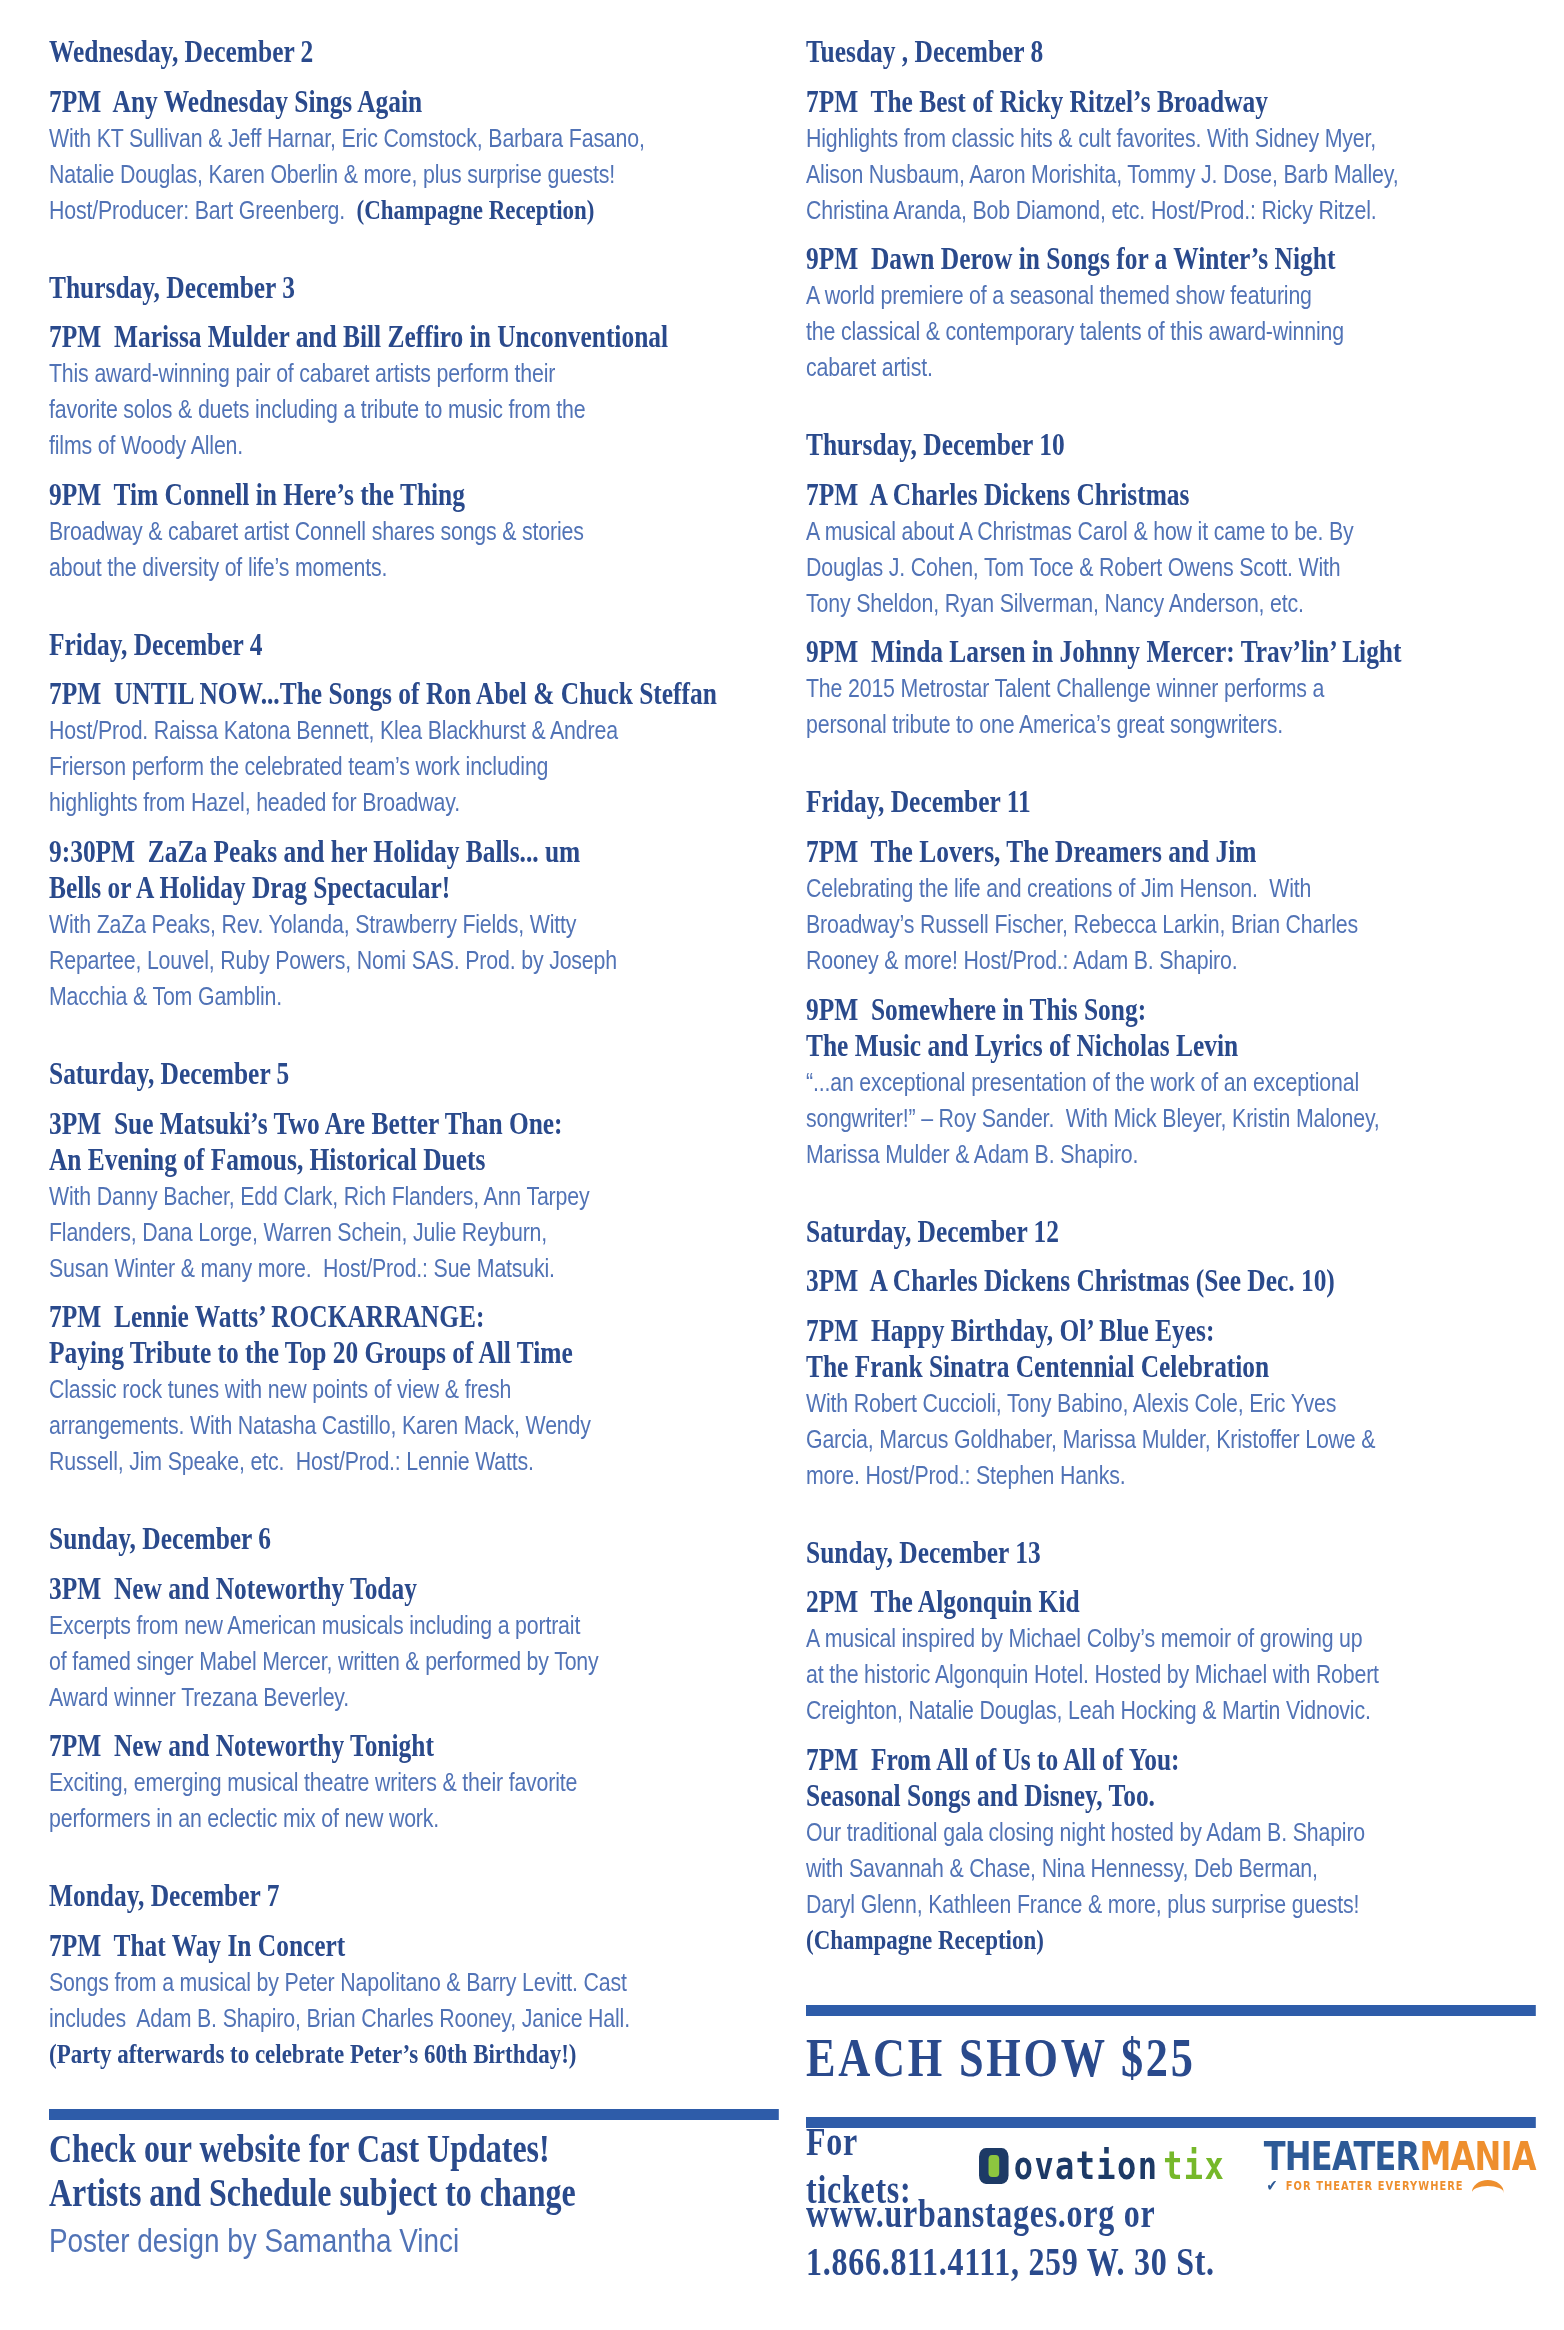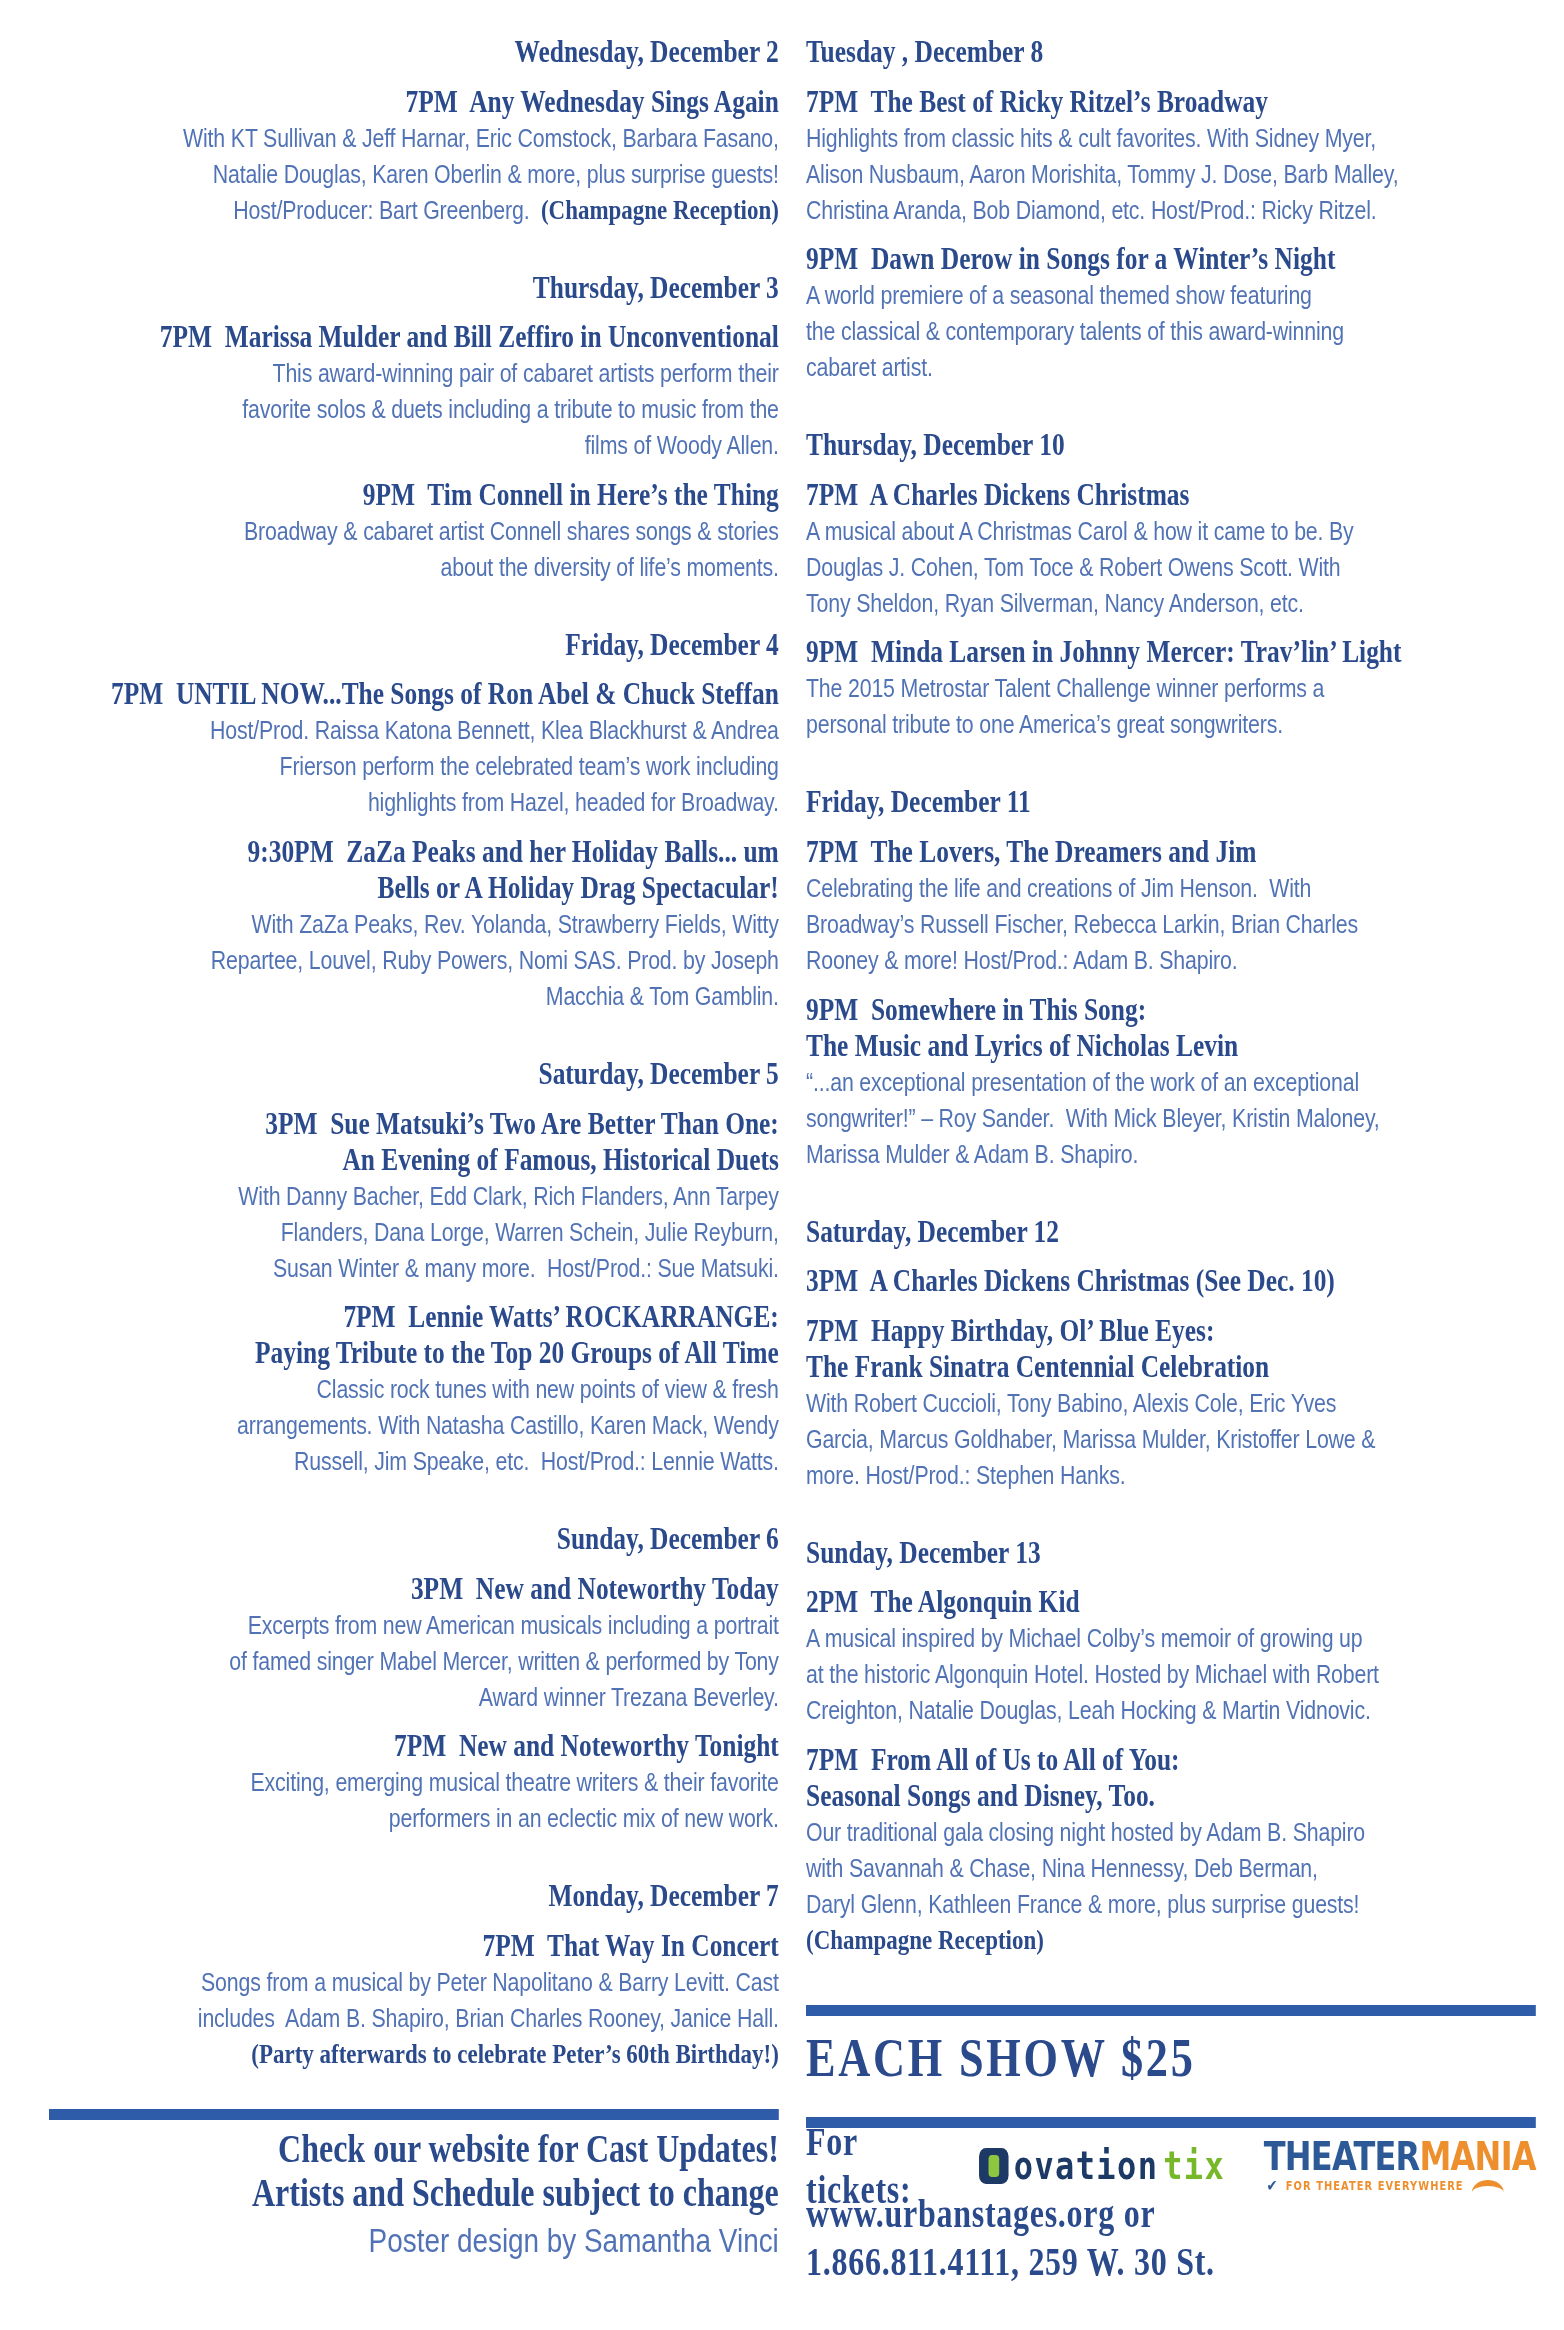--- a/index.html
+++ b/index.html
@@ -2,21 +2,21 @@
 <html style="font-size:13.6px"><head>
 <meta charset="utf-8">
 <style>
   * { margin:0; padding:0; box-sizing:border-box; }
   html,body { background:#ffffff; }
   body {
     width:1564px; height:2330px; position:relative; overflow:hidden;
     font-family:"Liberation Sans", sans-serif;
   }
   .col { position:absolute; top:0; }
-  #left-col  { left:49px;text-align:right; }
+  #left-col  { left:49px; }
   #right-col { left:806px; }
   .col-inner { width:890px; transform:scaleX(0.82); transform-origin:0 0; padding-top:34px; }
 
   .section + .section { margin-top:42px; }
 
   .date {
     font-family:"Liberation Serif", serif; font-weight:700;
     font-size:31px; line-height:36px; color:#2a4a8c; white-space:pre-line;
   }
   .title {

